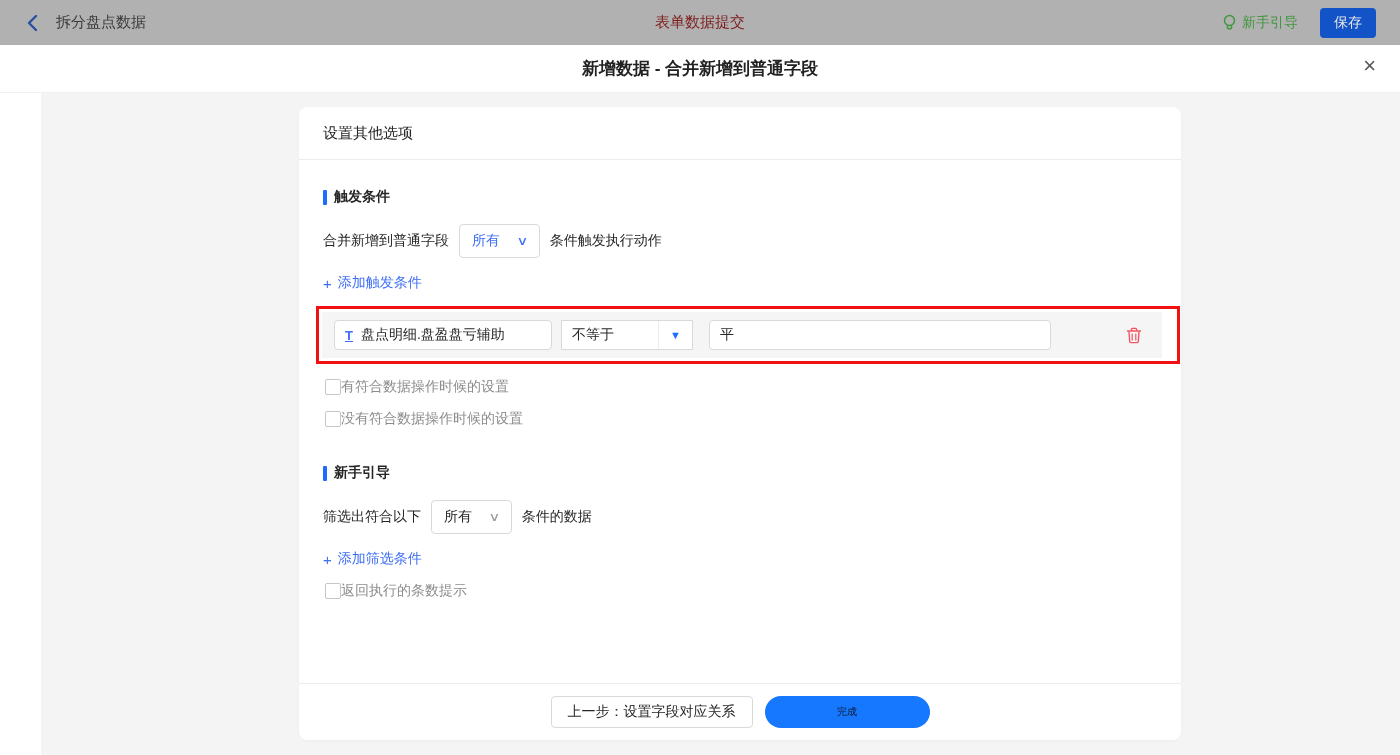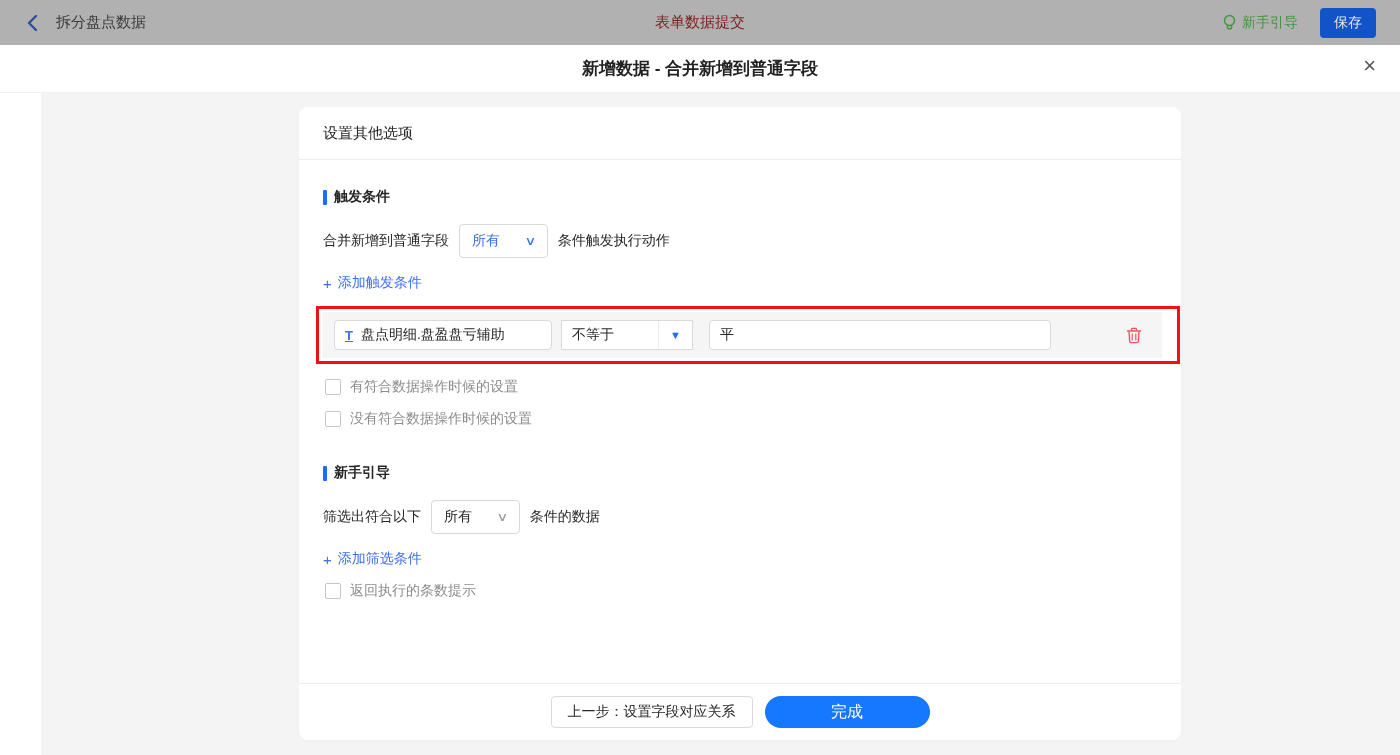--- a/index.html
+++ b/index.html
@@ -56,21 +56,21 @@
   }
   .card-content { flex:1; padding:28px 22px 0 24px; overflow:hidden; }
 
   .section-title { display:flex; align-items:center; margin-bottom:18px; }
   .section-bar { width:4px; height:15px; background:#1f6bff; margin-right:7px; border-radius:1px; }
   .section-title span { font-size:14px; font-weight:700; color:#262626; }
 
   .sentence { display:flex; align-items:center; gap:10px; margin-bottom:16px; }
   .sentence .txt { font-size:14px; color:#262626; }
   .mini-select {
-    display:inline-flex; align-items:center; gap:26px; border:1px solid #d9d9d9;
+    display:inline-flex; align-items:center; gap:18px; border:1px solid #d9d9d9;
     border-radius:4px; background:#fff; height:34px; padding:16px 12px; cursor:pointer;
   }
   .mini-select .val { font-size:14px; }
   .mini-select.blue .val { color:#3d6ef5; }
   .mini-select.blue .chev { color:#3d6ef5; }
   .mini-select.plain .val { color:#262626; }
   .mini-select.plain .chev { color:#9a9a9a; }
   .chev { font-size:12px; transform:scaleX(1.35); display:inline-block; }
 
   .add-link { display:flex; align-items:center; gap:6px; color:#3d6ef5; font-size:14px; cursor:pointer; margin-bottom:14px; width:max-content; }
@@ -100,41 +100,41 @@
     width:34px; height:100%; border-left:1px solid #ececec; display:flex;
     align-items:center; justify-content:center; color:#1f6bff; font-size:11px;
   }
   .val-input {
     background:#fff; border:1px solid #d9d9d9; border-radius:4px; height:30px;
     width:342px; display:flex; align-items:center; padding:0 10px; margin-left:8px;
     font-size:14px; color:#262626; cursor:text;
   }
   .trash { margin-left:auto; margin-right:8px; cursor:pointer; display:flex; }
 
-  .checkbox-row { display:flex; align-items:center; gap:9px; margin:14px 0 0 2px; }
+  .checkbox-row { display:flex; align-items:center; margin:14px 0 0 2px; }
   .checkbox {
     width:16px; height:16px; border:1px solid #c6c6c6; border-radius:2px;
     background:#fff; cursor:pointer; flex:0 0 auto;
   }
   .checkbox-row .lbl { color:#8c8c8c; font-size:14px; }
 
   .gap-lg { height:36px; }
 
   
   .card-footer {
     flex:0 0 57px; border-top:1px solid #ececec; display:flex; align-items:center;
     justify-content:center; gap:12px;
   }
   .btn-prev {
     background:#fff; border:1px solid #d9d9d9; border-radius:4px; height:32px;
     padding:0 16px; font-size:14px; color:#262626; cursor:pointer; font-family:inherit;
   }
   .btn-done {
     background:#1677ff; border:none; border-radius:16px; height:32px; width:165px;
-    font-size:16px; color:#ffffff; cursor:pointer; font-family:inherit;
+    font-size:10px; color:#0f172a; cursor:pointer; font-family:inherit;
   }
 </style>
 </head>
 <body>
 
 <div class="topbar">
   <div class="topbar-left">
     <span class="back-icon">
       <svg width="18" height="18" viewBox="0 0 18 18">
           <path d="M12 2 L5 9 L12 16" fill="none" stroke="#29509e" stroke-width="2.4" stroke-linecap="round" stroke-linejoin="round"></path>

